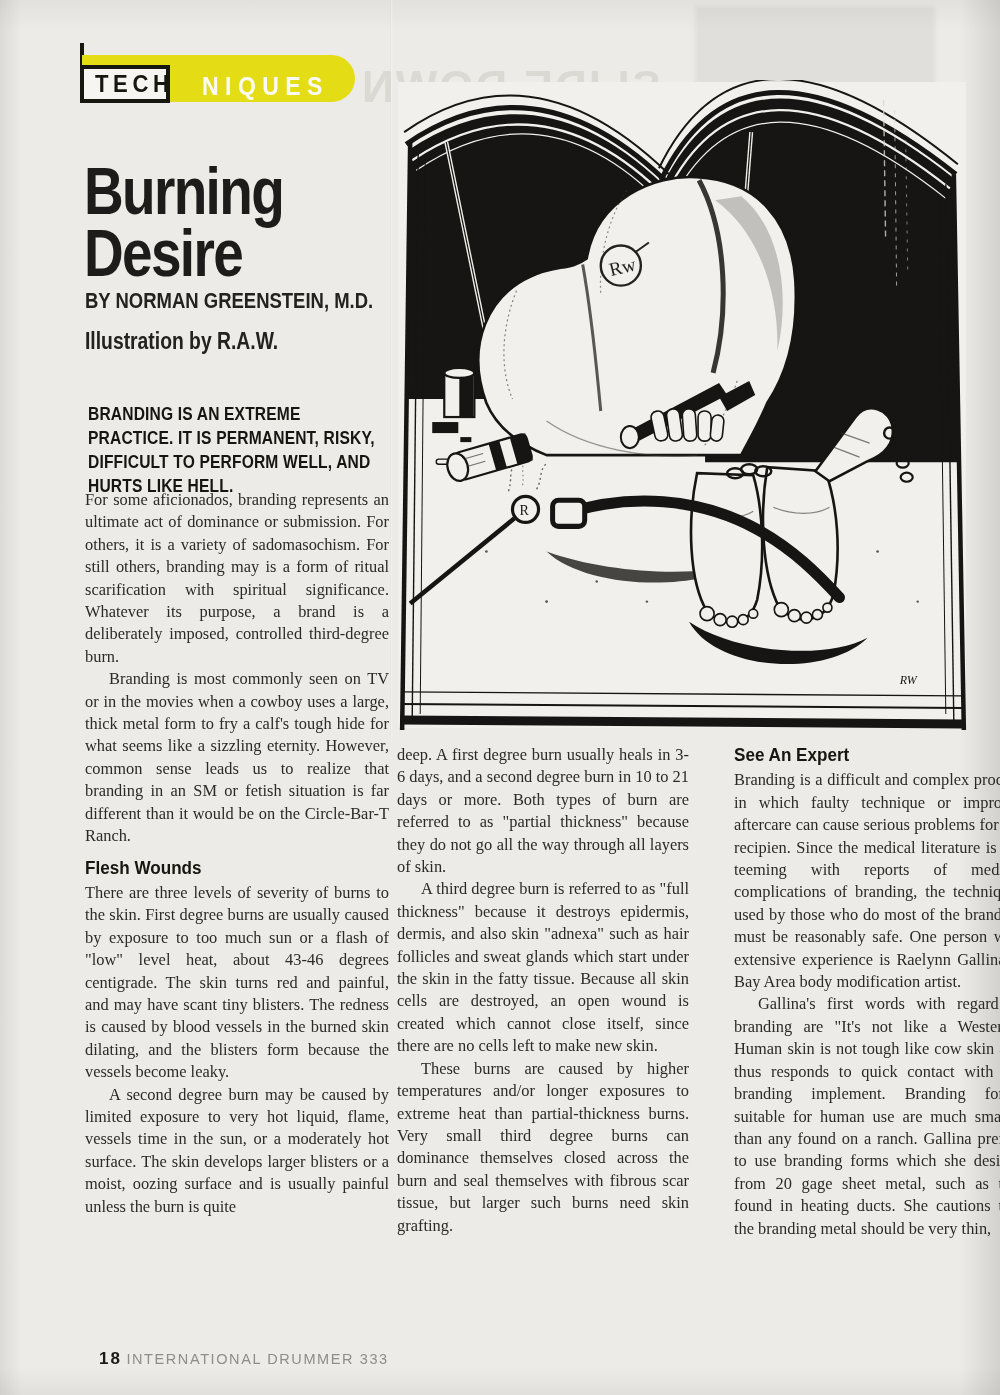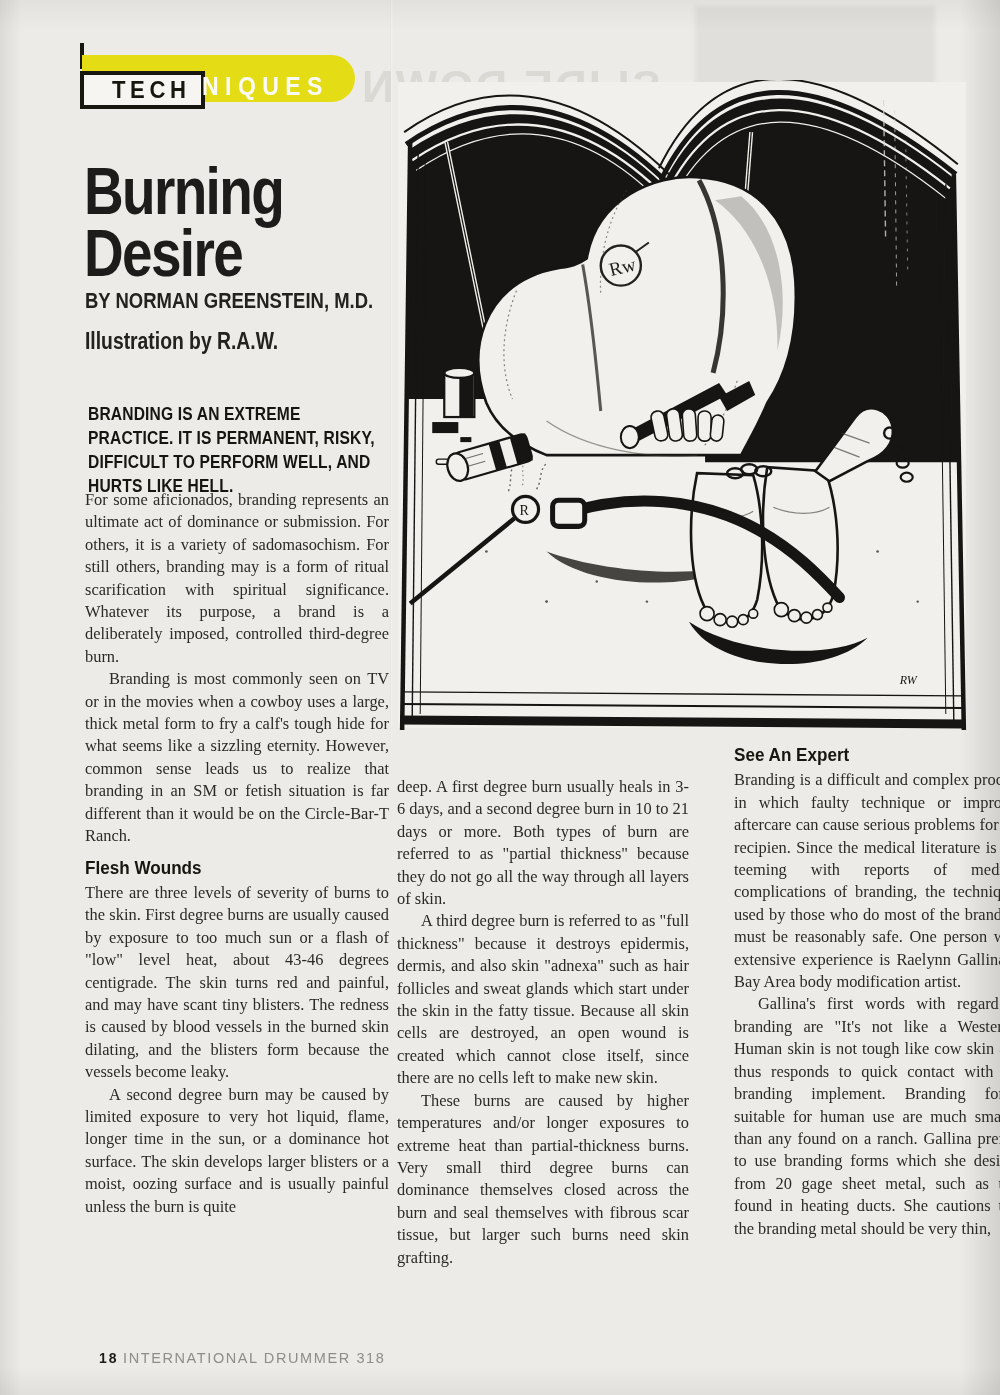--- a/index.html
+++ b/index.html
@@ -28,21 +28,21 @@
   .ghost-band{position:absolute;left:695px;top:6px;width:240px;height:86px;
     background:rgba(70,70,70,.07);filter:blur(2px);pointer-events:none;}
   
   .logo{position:absolute;left:80px;top:43px;width:300px;height:64px;}
   .logo .tick{position:absolute;left:0;top:0;width:4px;height:26px;background:#17170f;}
   .logo .pill{
     position:absolute;left:2px;top:12px;width:273px;height:47px;
     border-radius:0 24px 24px 0;
   }
   .logo .tech-box{
-    position:absolute;left:0;top:28px;width:125px;height:38px;
+    position:absolute;left:0;top:22px;width:90px;height:38px;
     background:#f6f5f1;border:4px solid #17170f;box-sizing:border-box;
     display:flex;align-items:center;justify-content:center;padding-left:25px;
   }
   .logo .tech-box span,.logo .niques{
     font-family:"Liberation Sans",sans-serif;font-weight:bold;font-size:24px;
     letter-spacing:5px;transform:scaleX(.92);transform-origin:left center;
   }
   .logo .tech-box span{color:#17170f;}
   .logo .niques{
     position:absolute;left:122px;top:29px;color:#fbfaf4;font-size:25px;letter-spacing:7px;
@@ -70,27 +70,27 @@
   
   .col{position:absolute;color:#2c2a27;font-size:16.4px;line-height:22.4px;text-align:justify;}
   .col p{margin:0;}
   .col p + p{text-indent:24px;}
   .col h3{
     font-family:"Liberation Sans",sans-serif;font-size:18px;color:#17160f;
     margin:9px 0 3px 0;text-align:left;transform:scaleX(.95);transform-origin:0 0;
   }
   .col h3:first-child{margin-top:0;}
   .col-left{left:85px;top:489px;width:304px;}
-  .col-mid{left:397px;top:744px;width:292px;margin-top:32px;}
+  .col-mid{left:397px;top:744px;width:292px;}
   .col-right{left:697px;top:744px;width:289px;margin-left:37px;}
   
   .illustration{position:absolute;left:396px;top:80px;width:572px;height:652px;}
   
   .footer{position:absolute;left:99px;top:1349px;font-family:"Liberation Sans",sans-serif;}
-  .footer .pg{font-weight:bold;font-size:14px;color:#1c1b18;letter-spacing:2px;}
+  .footer .pg{font-weight:bold;font-size:17px;color:#1c1b18;letter-spacing:2px;}
   .footer .mag{font-size:14.5px;color:#8e8d89;letter-spacing:1.6px;font-weight:normal;}
   .crease{position:absolute;left:390px;top:0;width:3px;height:740px;
     background:linear-gradient(90deg,rgba(0,0,0,.045),rgba(255,255,255,.25),rgba(0,0,0,0));pointer-events:none;}
 </style>
 </head>
 <body>
 
 <div class="page">
 
   <div class="ghost ghost1">SLIDE DOWN</div>
@@ -114,21 +114,21 @@
   <div class="byline">BY NORMAN GREENSTEIN, M.D.</div>
   <div class="credit">Illustration by R.A.W.</div>
 
   <div class="standfirst">BRANDING IS AN EXTREME PRACTICE. IT IS PERMANENT, RISKY, DIFFICULT TO PERFORM WELL, AND HURTS LIKE HELL.</div>
 
   <div class="col col-left">
       <p>For some aficionados, branding represents an ultimate act of dominance or submission. For others, it is a variety of sadomasochism. For still others, branding may is a form of ritual scarification with spiritual significance. Whatever its purpose, a brand is a deliberately imposed, controlled third-degree burn.</p>
       <p>Branding is most commonly seen on TV or in the movies when a cowboy uses a large, thick metal form to fry a calf's tough hide for what seems like a sizzling eternity. However, common sense leads us to realize that branding in an SM or fetish situation is far different than it would be on the Circle-Bar-T Ranch.</p>
       <h3>Flesh Wounds</h3>
       <p>There are three levels of severity of burns to the skin. First degree burns are usually caused by exposure to too much sun or a flash of "low" level heat, about 43-46 degrees centigrade. The skin turns red and painful, and may have scant tiny blisters. The redness is caused by blood vessels in the burned skin dilating, and the blisters form because the vessels become leaky.</p>
-      <p>A second degree burn may be caused by limited exposure to very hot liquid, flame, longer time in the sun, or a dominance hot surface. The skin develops larger blisters or a moist, oozing surface and is usually painful unless the burn is quite</p>
+      <p>A second degree burn may be caused by limited exposure to very hot liquid, flame, vessels time in the sun, or a moderately hot surface. The skin develops larger blisters or a moist, oozing surface and is usually painful unless the burn is quite</p>
     </div>
   <div class="col col-mid">
       <p>deep. A first degree burn usually heals in 3-6 days, and a second degree burn in 10 to 21 days or more. Both types of burn are referred to as "partial thickness" because they do not go all the way through all layers of skin.</p>
       <p>A third degree burn is referred to as "full thickness" because it destroys epidermis, dermis, and also skin "adnexa" such as hair follicles and sweat glands which start under the skin in the fatty tissue. Because all skin cells are destroyed, an open wound is created which cannot close itself, since there are no cells left to make new skin.</p>
       <p>These burns are caused by higher temperatures and/or longer exposures to extreme heat than partial-thickness burns. Very small third degree burns can dominance themselves closed across the burn and seal themselves with fibrous scar tissue, but larger such burns need skin grafting.</p>
     </div>
   <div class="col col-right">
       <h3>See An Expert</h3>
       <p>Branding is a difficult and complex process in which faulty technique or improper aftercare can cause serious problems for the recipien. Since the medical literature is not teeming with reports of medical complications of branding, the techniques used by those who do most of the branding must be reasonably safe. One person with extensive experience is Raelynn Gallina, a Bay Area body modification artist.</p>
       <p>Gallina's first words with regard to branding are "It's not like a Western!" Human skin is not tough like cow skin and thus responds to quick contact with the branding implement. Branding forms suitable for human use are much smaller than any found on a ranch. Gallina prefers to use branding forms which she designs from 20 gage sheet metal, such as that found in heating ducts. She cautions that the branding metal should be very thin,</p>
@@ -274,16 +274,16 @@
         <path d="M5,622 L565,626" stroke-width="2"></path>
         <path d="M4,638 L566,642" stroke-width="9"></path>
       </g>
 
       <text x="502" y="602" font-family="Liberation Serif, serif" font-style="italic" font-size="12" fill="#161513">RW</text>
     </svg>
   </div>
 
   <div class="footer">
     <span class="pg">18</span>
-    <span class="mag">INTERNATIONAL DRUMMER 318</span>
+    <span class="mag">INTERNATIONAL DRUMMER 333</span>
   </div>
 
 </div>
 
 </body></html>

